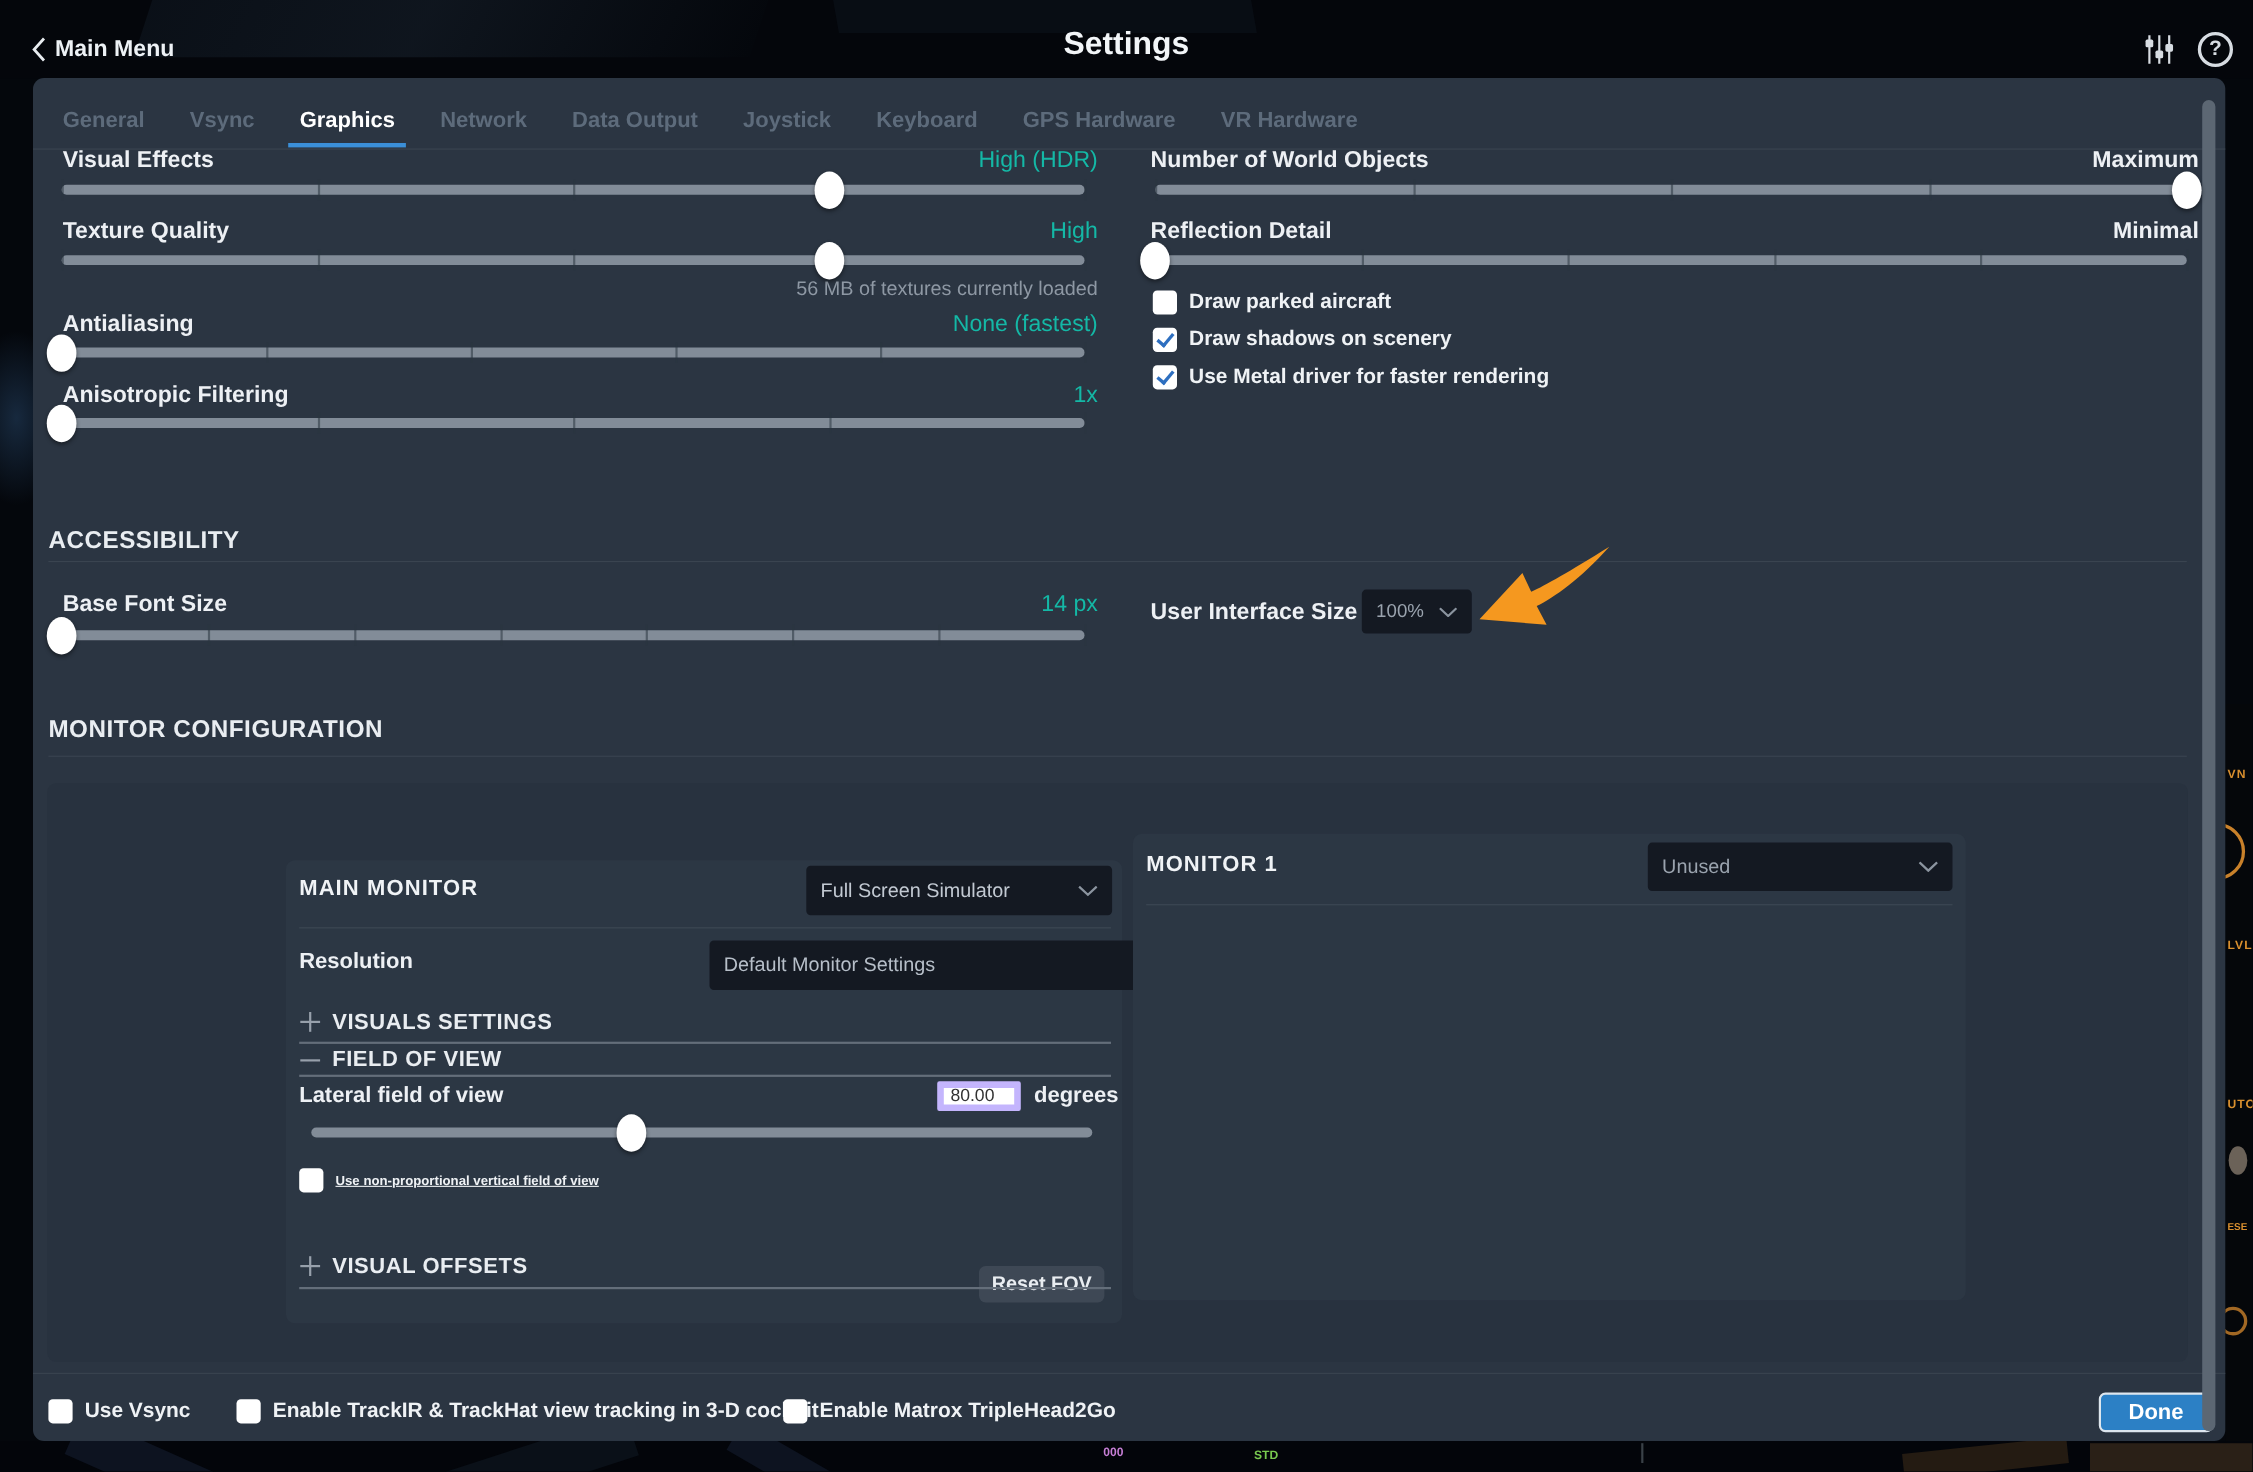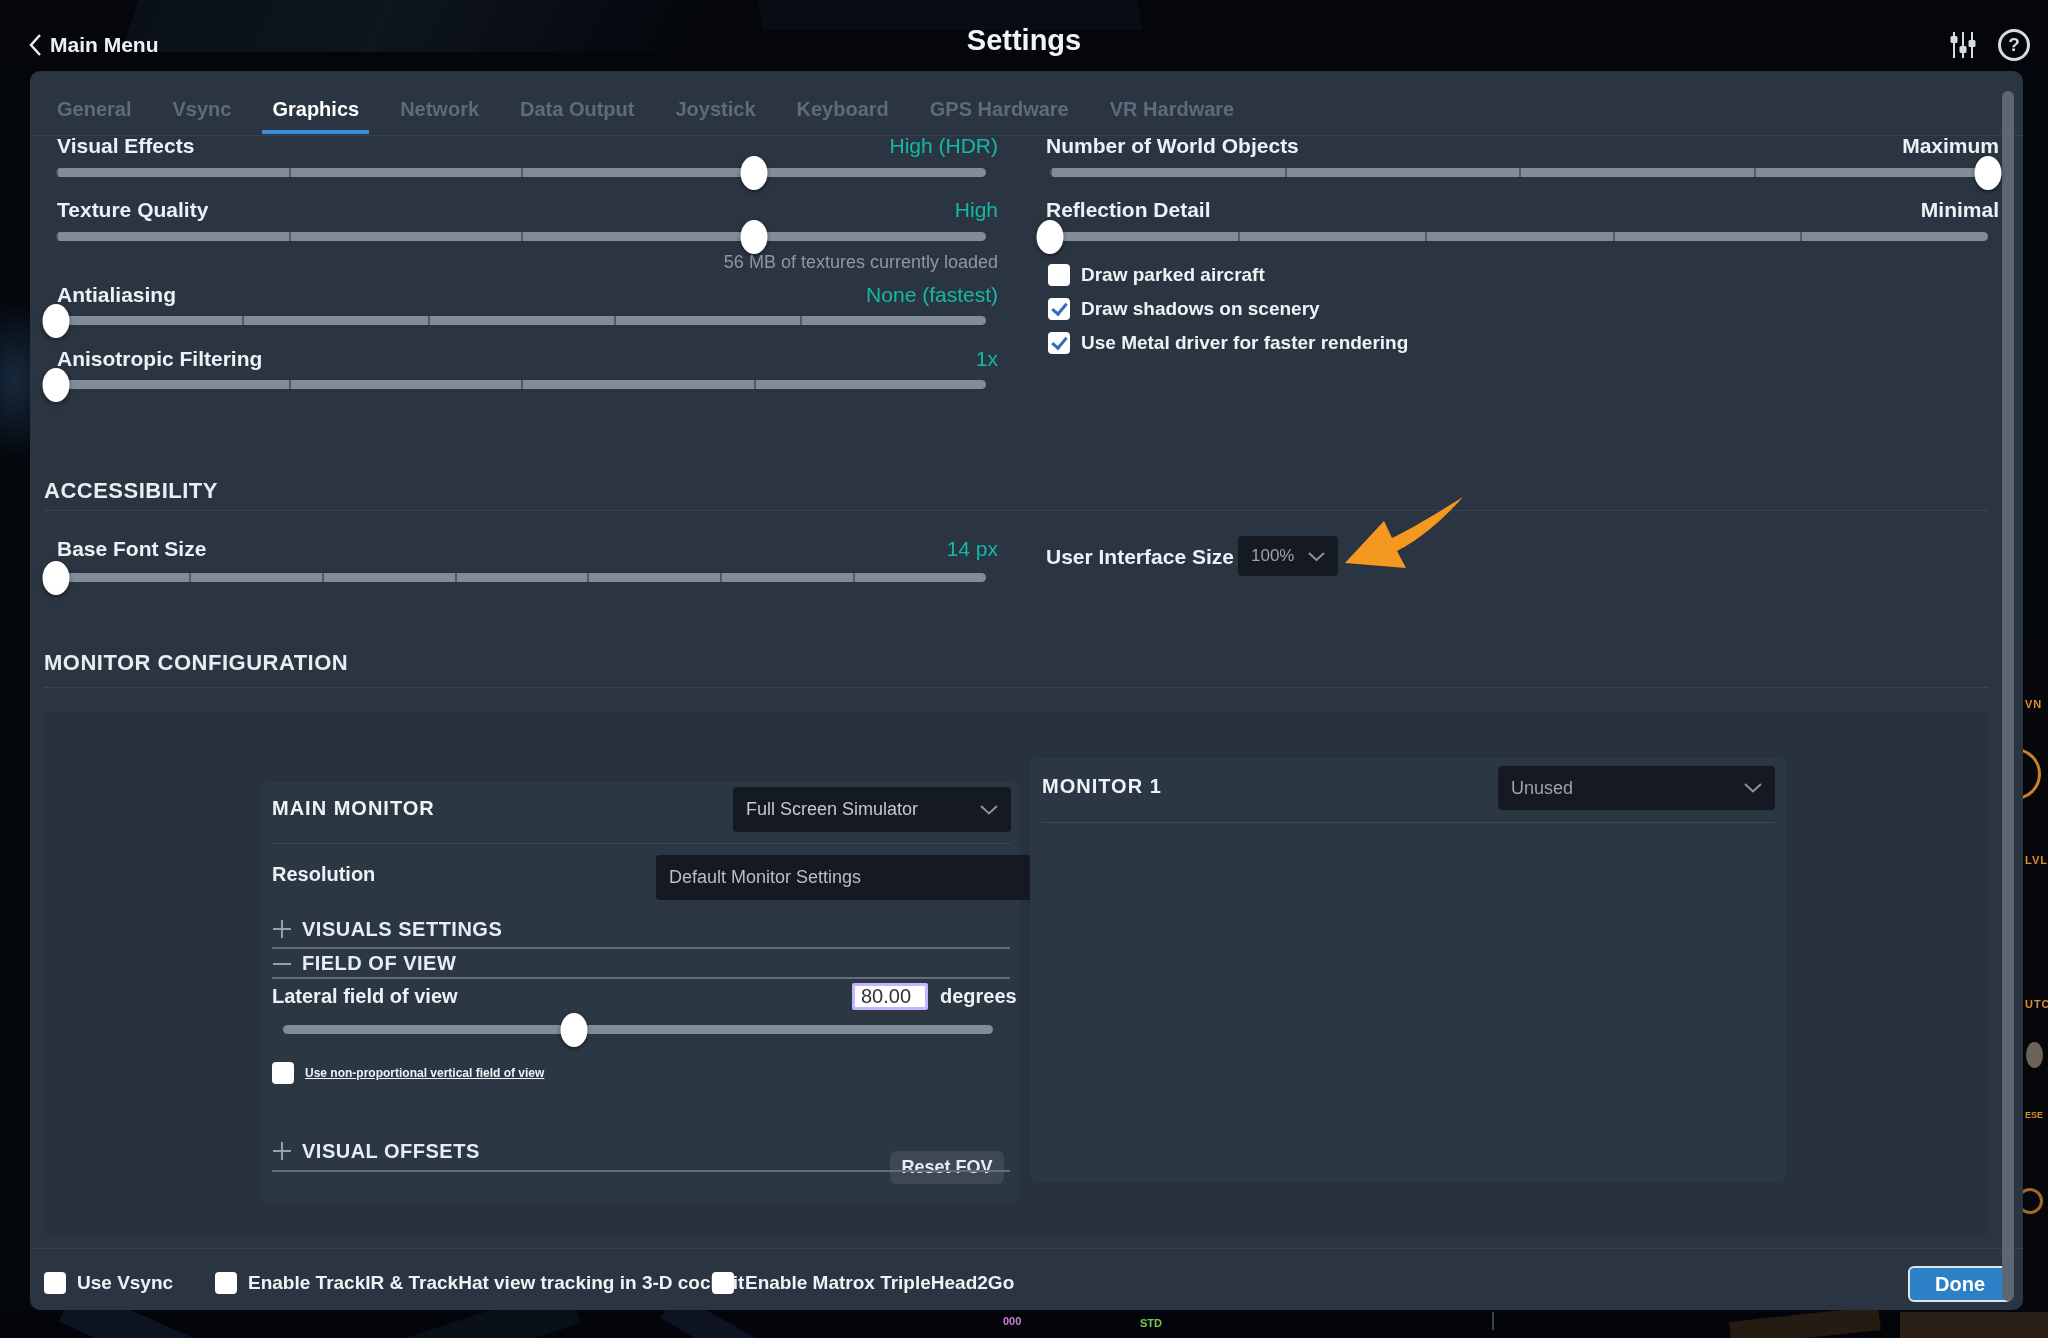--- a/index.html
+++ b/index.html
@@ -81,22 +81,22 @@
   .card { position:absolute; background:#2C3744; border-radius:8px; }
   .card-title { position:absolute; font-size:20px; font-weight:700; color:#F0F3F6; letter-spacing:1px; white-space:nowrap; }
   .small-lbl { position:absolute; font-size:20px; font-weight:700; color:#EDF0F4; white-space:nowrap; }
   .collapse-label { position:absolute; font-size:20px; font-weight:700; color:#E9EDF1; letter-spacing:.5px; cursor:pointer; white-space:nowrap; }
   .collapse-line { position:absolute; height:2px; background:#646E7A; }
   .plus { position:absolute; width:18px; height:18px; }
   .plus::before { content:""; position:absolute; left:0; right:0; top:8px; height:2px; background:#97A0AB; }
   .plus::after { content:""; position:absolute; top:0; bottom:0; left:8px; width:2px; background:#97A0AB; }
   .minus { position:absolute; width:18px; height:18px; }
   .minus::before { content:""; position:absolute; left:0; right:0; top:8px; height:2px; background:#97A0AB; }
-  .fov-input { position:absolute; width:76px; height:27px; background:#FFFFFF; border:3px solid #c4b5fd; border-radius:2px;
-               font-family:"Liberation Sans",sans-serif; font-size:20px; color:#333; padding:0 6px; }
+  .fov-input { position:absolute; width:76px; height:27px; background:#FFFFFF; border:6px solid #c4b5fd; border-radius:2px;
+               font-family:"Liberation Sans",sans-serif; font-size:16px; color:#333; padding:0 6px; }
   .btn-gray { position:absolute; background:#3E4855; border:none; border-radius:6px; color:#E9EDF1;
               font-family:"Liberation Sans",sans-serif; font-size:18px; font-weight:700; cursor:pointer; }
 
   
   .btn-done { position:absolute; background:#2C80C5; border:2px solid #DDE6EE; border-radius:6px; color:#FFFFFF;
               font-family:"Liberation Sans",sans-serif; font-size:20px; font-weight:700; cursor:pointer; }
   .scrollbar { position:absolute; left:1972px; top:20px; width:12px; height:1210px; background:#5C6773; border-radius:6px; cursor:pointer; }
 
   .annot { position:absolute; left:0; top:0; z-index:6; pointer-events:none; }
 </style>
@@ -288,21 +288,21 @@
     <span class="card-title" style="left:242px; top:726px;">MAIN MONITOR</span>
     <div class="dd" style="left:703px; top:716px; width:278px; height:45px;">
       <span class="dd-text" style="color:#C2C9D2;">Full Screen Simulator</span>
       <svg width="18" height="10" viewBox="0 0 18 10">
         <polyline points="1,1 9,8.5 17,1" stroke="#8B949F" stroke-width="2" fill="none"></polyline>
       </svg>
     </div>
     <div class="hline" style="left:242px; top:772px; width:738px; background:#3E4955;"></div>
 
     <span class="small-lbl" style="left:242px; top:792px;">Resolution</span>
-    <div class="dd" style="left:615px; top:784px; width:416px; height:45px;margin-left:11px;">
+    <div class="dd" style="left:615px; top:784px; width:416px; height:45px;">
       <span class="dd-text" style="color:#B7BFC9;">Default Monitor Settings</span>
       <svg width="18" height="10" viewBox="0 0 18 10">
         <polyline points="1,1 9,8.5 17,1" stroke="#8B949F" stroke-width="2" fill="none"></polyline>
       </svg>
     </div>
 
     <span class="plus" style="left:243px; top:849px;"></span>
     <span class="collapse-label" style="left:272px; top:847px;">VISUALS SETTINGS</span>
     <div class="collapse-line" style="left:242px; top:876px; width:738px;"></div>
 

